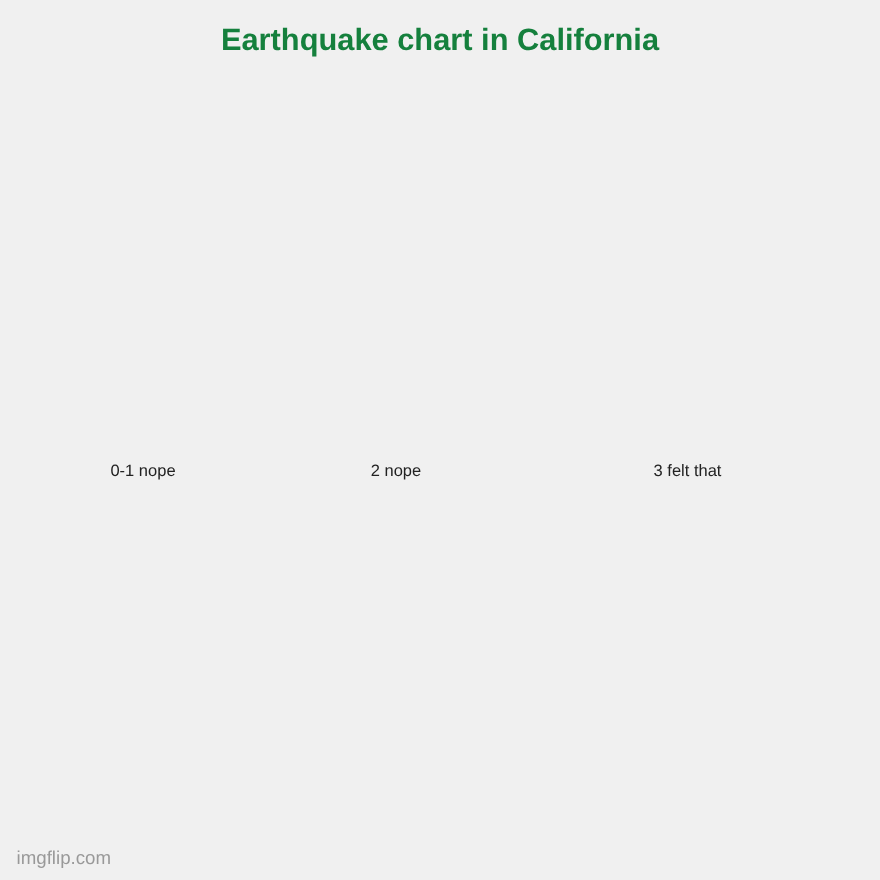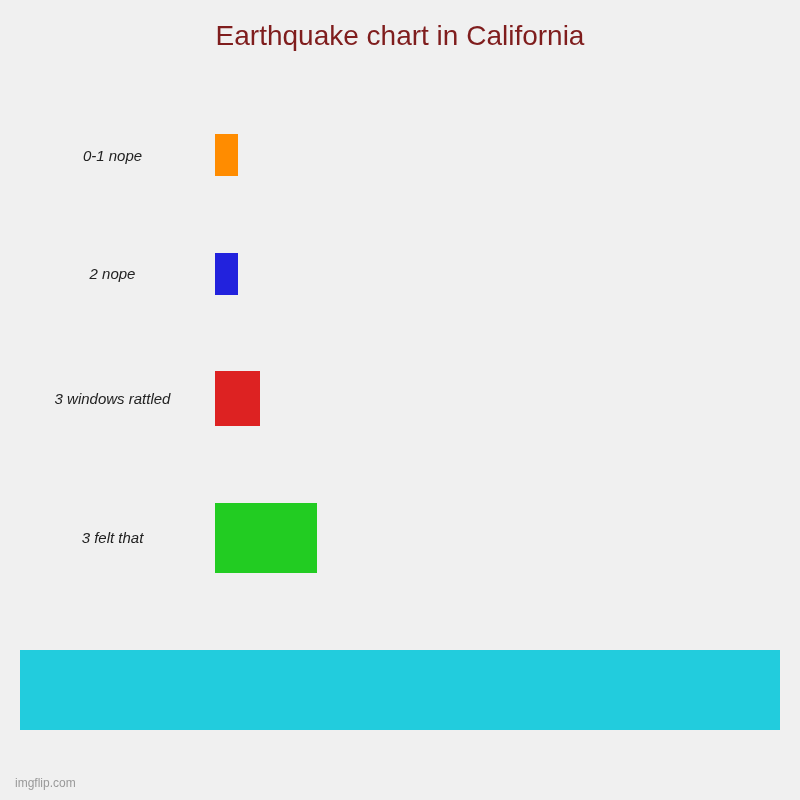--- a/index.html
+++ b/index.html
@@ -8,33 +8,31 @@
       height: 800px;
       background: #f0f0f0;
       font-family: Arial, sans-serif;
       display: flex;
       flex-direction: column;
       align-items: center;
       padding: 20px 10px 10px 10px;
     }
     h1 {
       font-size: 28px;
-      font-weight: normal;
+      font-weight: bold;
       text-align: center;
       margin-bottom: 44px;
-      color: #7f1d1d;
+      color: #15803d;
     }
     .chart-container {
       width: 100%;
       flex: 1;
       display: flex;
-      flex-direction: column;
       justify-content: space-around;
       padding: 0 10px;
-      font-style: italic;
     }
     .chart-row {
       display: flex;
       align-items: center;
       gap: 0;
     }
     .row-label {
       width: 195px;
       min-width: 195px;
       text-align: center;
@@ -48,21 +46,21 @@
       display: flex;
       align-items: center;
     }
     .bar {
       height: 100%;
       border-radius: 0;
     }
     .watermark {
       width: 100%;
       text-align: left;
-      font-size: 12px;
+      font-size: 17px;
       color: #999;
       margin-top: 8px;
       padding-left: 5px;
     }
   </style>
 </head>
 <body>
 
 <h1>Earthquake chart in California</h1>
 
@@ -73,21 +71,20 @@
         <div class="bar" style="width: 4%; height: 42px; background-color: rgb(255, 140, 0);"></div>
       </div>
     </div>
     <div class="chart-row">
       <div class="row-label">2 nope</div>
       <div class="bar-area" style="height: 42px;">
         <div class="bar" style="width: 4%; height: 42px; background-color: rgb(34, 34, 221);"></div>
       </div>
     </div>
     <div class="chart-row">
-      <div class="row-label">3 windows rattled</div>
       <div class="bar-area" style="height: 55px;">
         <div class="bar" style="width: 8%; height: 55px; background-color: rgb(221, 34, 34);"></div>
       </div>
     </div>
     <div class="chart-row">
       <div class="row-label">3 felt that</div>
       <div class="bar-area" style="height: 70px;">
         <div class="bar" style="width: 18%; height: 70px; background-color: rgb(34, 204, 34);"></div>
       </div>
     </div>

